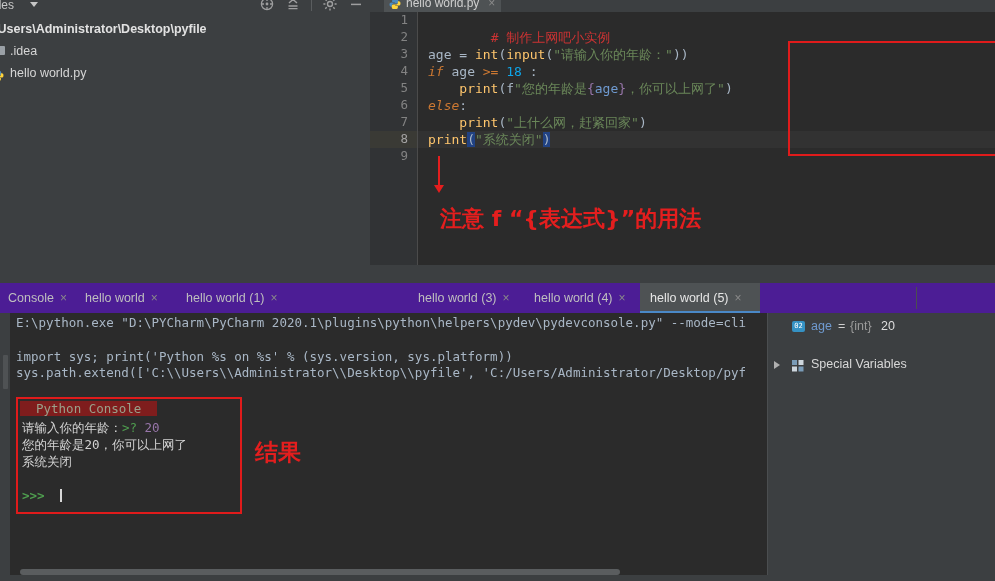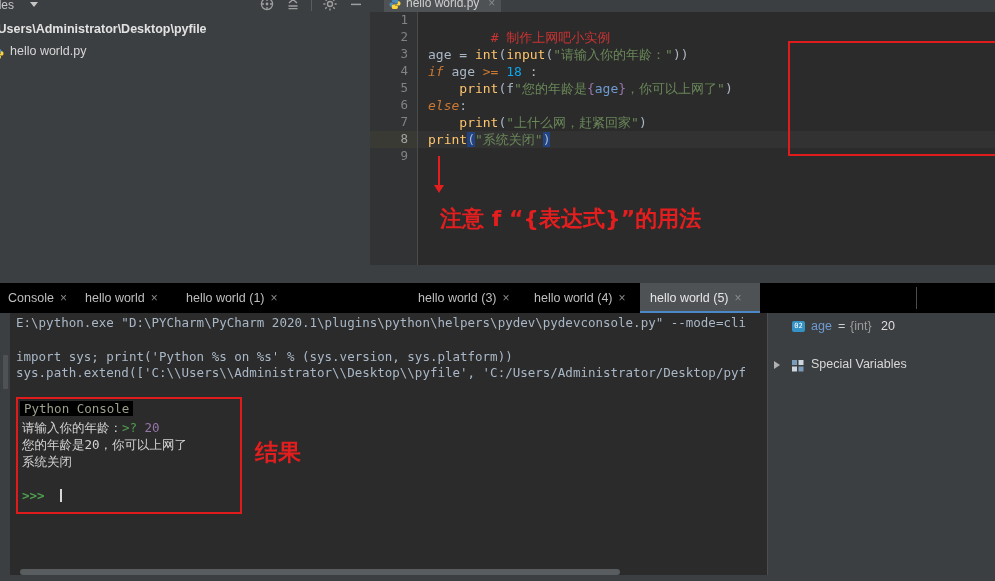--- a/index.html
+++ b/index.html
@@ -97,21 +97,21 @@
   }
   .red-arrow{position:absolute;left:432px;top:156px;width:14px;height:38px;}
   .note-red{
     position:absolute;left:440px;top:204px;
     color:#e41e1e;font-size:22px;font-weight:bold;white-space:nowrap;
     font-family:"DejaVu Sans","Liberation Sans",sans-serif;
   }
 
   
   .console-tabbar{
-    position:absolute;left:0;top:283px;width:995px;height:30px;background:#000000;
+    position:absolute;left:0;top:283px;width:995px;height:30px;background:#4c1d95;
   }
   .ctab{
     position:absolute;top:0;height:30px;line-height:30px;
     color:#bfbfbf;font-size:12.5px;white-space:nowrap;padding:0 0 0 0;
   }
   .ctab .lbl{margin-right:6px;}
   .ctab .cx{color:#8a8a8a;font-size:12px;}
   .ctab.active{background:#4e5254;color:#e6e6e6;}
   .ctab.active .uline{
     position:absolute;left:0;bottom:0;width:100%;height:2px;background:#4a88c7;
@@ -132,23 +132,23 @@
     position:absolute;left:6px;white-space:pre;
     font-family:"DejaVu Sans Mono","Liberation Mono",monospace;
     font-size:12.5px;color:#a9b7c6;line-height:16px;
   }
   .pyconsole-box{
     position:absolute;left:6px;top:84px;width:226px;height:117px;
     border:2px solid #e01b1b;box-sizing:border-box;
   }
   .pc-title{
     position:absolute;left:2px;top:2px;
-    background:#000000;color:#9aa08a;
+    background:#7f1d1d;color:#9aa08a;
     font-family:"DejaVu Sans Mono","Liberation Mono",monospace;font-size:12.5px;
-    padding:0 4px;
+    padding:0 16px;
   }
   .pc-row{
     position:absolute;left:4px;white-space:pre;
     font-family:"DejaVu Sans Mono","Liberation Mono",monospace;font-size:12.5px;color:#d4d4d4;line-height:17px;
   }
   .pc-green{color:#4f9e4f;}
   .pc-purple{color:#9876aa;}
   .pc-prompt{color:#4f9e4f;font-weight:bold;}
   .pc-caret{
     position:absolute;display:inline-block;width:2px;height:13px;background:#d8d8d8;
@@ -221,20 +221,24 @@
           <svg class="ticon" viewBox="0 0 16 16">
               <path d="M3 8.4h10" stroke="#b4b4b4" stroke-width="1.5"></path>
             </svg>
         </span>
       </div>
     </div>
 
     <div class="tree">
       <div class="tree-row root">
         <span class="rl" style="left:-6px;">\Users\Administrator\Desktop\pyfile</span>
+      </div>
+      <div class="tree-row">
+        <span class="folder-ico"></span>
+        <span class="rl" style="left:10px;">.idea</span>
       </div>
       <div class="tree-row">
         <span class="py-ico">
           <svg width="12" height="12" viewBox="0 0 16 16">
               <path d="M7.6 1.2c-2 0-3.4.7-3.4 2.2v1.9h3.6v.6H3c-1.5 0-2.3 1-2.3 2.8S1.5 11.6 3 11.6h1.2v-2c0-1.5 1.3-2.4 2.9-2.4h3c1.3 0 2.2-.8 2.2-2V3.4c0-1.4-1.3-2.2-3.3-2.2z" fill="#4b8bbe"></path>
               <path d="M8.4 14.8c2 0 3.4-.7 3.4-2.2v-1.9H8.2v-.6H13c1.5 0 2.3-1 2.3-2.8S14.5 4.4 13 4.4h-1.2v2c0 1.5-1.3 2.4-2.9 2.4h-3c-1.3 0-2.2.8-2.2 2v1.8c0 1.4 1.3 2.2 3.3 2.2z" fill="#ffd43b"></path>
             </svg>
         </span>
         <span class="rl" style="left:10px;">hello world.py</span>
       </div>

